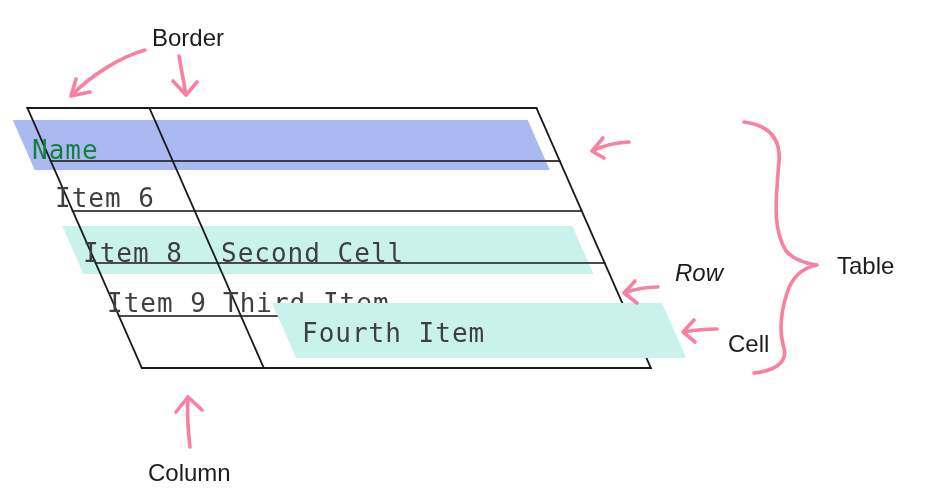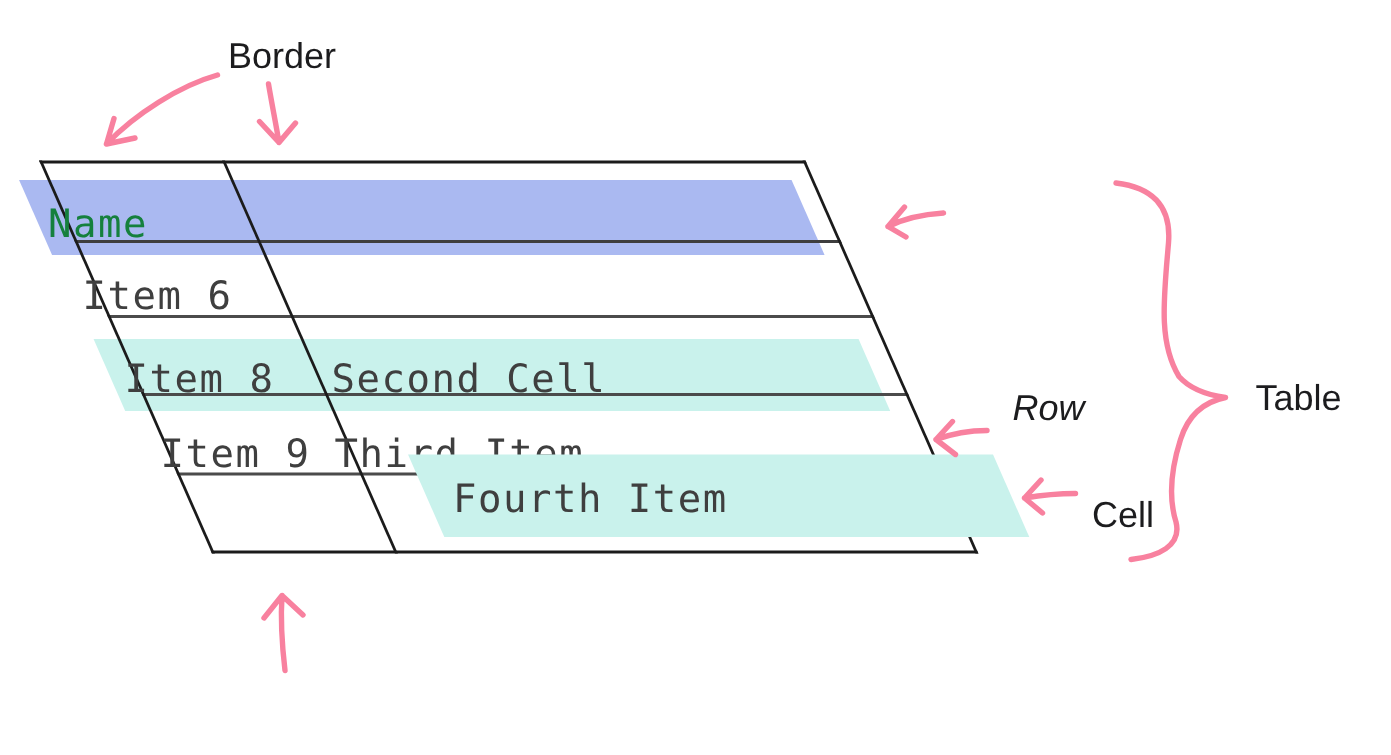--- a/index.html
+++ b/index.html
@@ -94,14 +94,15 @@
     <path d="M658,287 C644,287 635,289 624,293 M624,293 L635,281 M624,293 L637,303"></path>
     <path d="M717,329 C704,329 695,330 683,332 M683,332 L694,320 M683,332 L695,342"></path>
     <path d="M190,447 C188,430 187,412 188,397 M188,397 L176,412 M188,397 L202,410"></path>
     <path d="M744,122 C768,125 781,137 779,162 C776,198 772,228 786,251 C793,259 803,263 817,265 C802,268 792,277 787,293 C780,315 779,332 784,348 C788,364 772,371 754,373"></path>
   </svg>
 
   <div class="lbl lbl-border">Border</div>
   <div class="lbl lbl-table">Table</div>
   <div class="lbl lbl-row">Row</div>
   <div class="lbl lbl-cell">Cell</div>
+  <div class="lbl lbl-column">Column</div>
 
 </div>
 
 </body></html>

